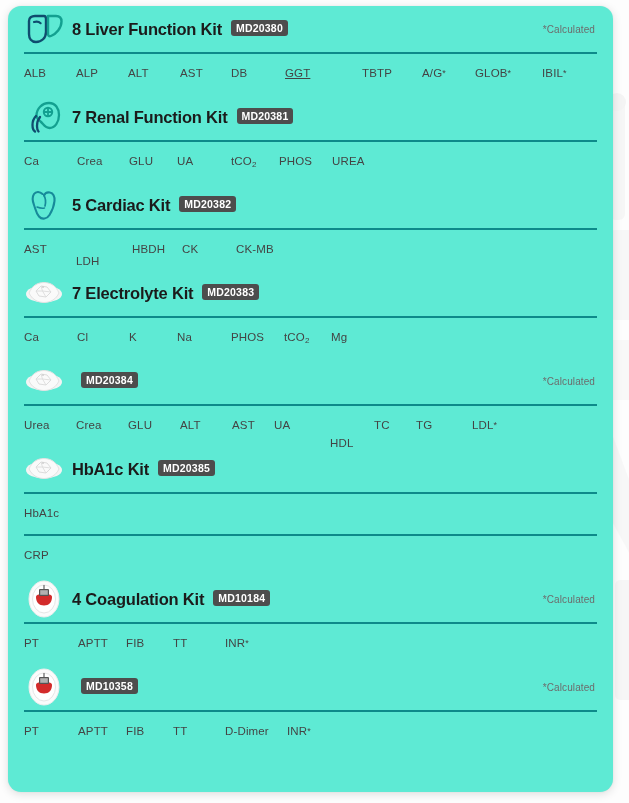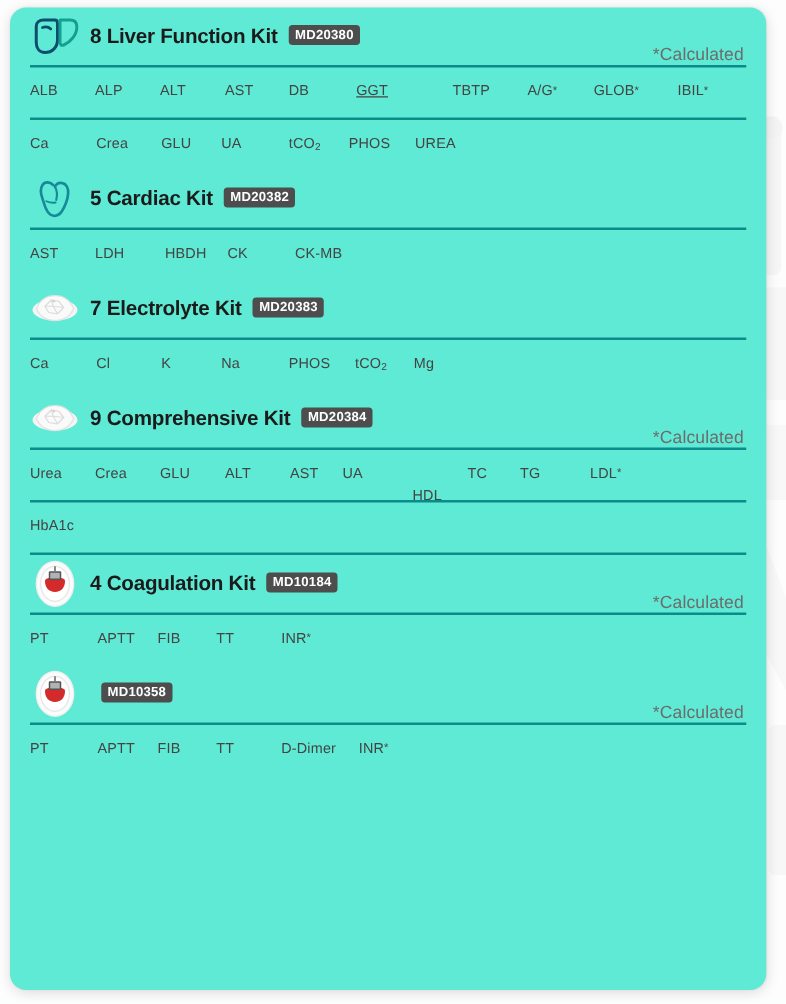--- a/index.html
+++ b/index.html
@@ -94,22 +94,22 @@
     border-radius: 3px;
     padding: 1.5px 5px 2px 5px;
     position: relative;
     top: -1px;
     white-space: nowrap;
   }
 
   .calc-note {
     position: absolute;
     right: 18px;
-    bottom: 1px;
-    font-size: 14px;
+    bottom: 17px;
+    font-size: 10px;
     color: #6c6c6c;
     letter-spacing: 0.1px;
     white-space: nowrap;
   }
 
   .rule {
     height: 2px;
     background: #0d8a8a;
     margin: 0 16px 0 16px;
   }
@@ -181,20 +181,34 @@
             <span class="analyte" style="width: 54px; flex: 0 0 54px;">DB</span>
             <span class="analyte" style="width: 51px; flex: 0 0 51px; text-decoration: underline;">GGT</span>
             <span class="analyte" style="width: 41px; flex: 0 0 41px; text-align: right;">TB</span>
             <span class="analyte" style="width: 45px; flex: 0 0 45px;">TP</span>
             <span class="analyte" style="width: 53px; flex: 0 0 53px;">A/G<sup>*</sup></span>
             <span class="analyte" style="width: 67px; flex: 0 0 67px;">GLOB<sup>*</sup></span>
             <span class="analyte">IBIL<sup>*</sup></span>
           </div>
         </div>
         <div class="kit">
+          <div class="kit-head">
+            <span class="kit-icon">
+              <svg width="34" height="32" viewBox="0 0 34 32" xmlns="http://www.w3.org/2000/svg">
+      <path d="M22 2 C28.5 2 32 7.5 32 14 C32 21 28 27 22.5 27 C18 27 16.5 23 13.5 20.5 C11 18.5 9.5 17.5 9.5 14.5 C9.5 8 15 2 22 2 Z" fill="none" stroke="#13a090" stroke-width="2.3" stroke-linejoin="round"></path>
+      <path d="M9 15 C7 17 5.5 20 5.5 24 C5.5 27 6.5 29.5 8 30.5" fill="none" stroke="#0f4c6e" stroke-width="2.3" stroke-linecap="round"></path>
+      <path d="M13 16 C11 18.5 10 21.5 10 25 C10 27.5 10.5 29.5 11.5 30.5" fill="none" stroke="#0f4c6e" stroke-width="2.3" stroke-linecap="round"></path>
+      <circle cx="21" cy="11" r="4.2" fill="none" stroke="#13a090" stroke-width="2"></circle>
+      <path d="M21 7.5 L21 15" stroke="#13a090" stroke-width="1.8" stroke-linecap="round"></path>
+      <path d="M17.5 11 L24.5 11" stroke="#13a090" stroke-width="1.8" stroke-linecap="round"></path>
+    </svg>
+            </span>
+            <span class="kit-title">7 Renal Function Kit</span>
+            <span class="kit-badge">MD20381</span>
+          </div>
           <div class="rule" style="background: rgb(13, 138, 138);"></div>
           <div class="analytes">
             <span class="analyte" style="width: 53px; flex: 0 0 53px;">Ca</span>
             <span class="analyte" style="width: 52px; flex: 0 0 52px;">Crea</span>
             <span class="analyte" style="width: 48px; flex: 0 0 48px;">GLU</span>
             <span class="analyte" style="width: 54px; flex: 0 0 54px;">UA</span>
             <span class="analyte" style="width: 48px; flex: 0 0 48px;">tCO<sub>2</sub></span>
             <span class="analyte" style="width: 53px; flex: 0 0 53px;">PHOS</span>
             <span class="analyte">UREA</span>
           </div>
@@ -207,21 +221,21 @@
       <path d="M15 6.5 C16.5 9 17 13 16 17" fill="none" stroke="#178a9a" stroke-width="1.7" stroke-linecap="round"></path>
       <path d="M8 18 C10.5 19 13 19.5 15.5 19" fill="none" stroke="#178a9a" stroke-width="1.5" stroke-linecap="round"></path>
     </svg>
             </span>
             <span class="kit-title">5 Cardiac Kit</span>
             <span class="kit-badge">MD20382</span>
           </div>
           <div class="rule" style="background: rgb(13, 138, 138);"></div>
           <div class="analytes">
             <span class="analyte" style="width: 52px; flex: 0 0 52px;">AST</span>
-            <span class="analyte" style="width: 56px; flex: 0 0 56px;">LDH</span>
+            <span class="analyte" style="width: 56px; flex: 0 0 56px; margin-top: 12px;">LDH</span>
             <span class="analyte" style="width: 50px; flex: 0 0 50px;">HBDH</span>
             <span class="analyte" style="width: 54px; flex: 0 0 54px;">CK</span>
             <span class="analyte">CK-MB</span>
           </div>
         </div>
         <div class="kit">
           <div class="kit-head">
             <span class="kit-icon">
               <svg width="40" height="26" viewBox="0 0 40 26" xmlns="http://www.w3.org/2000/svg">
       <ellipse cx="20" cy="14" rx="18" ry="8.5" fill="#f4f4f4"></ellipse>
@@ -251,46 +265,62 @@
             <span class="kit-icon">
               <svg width="40" height="26" viewBox="0 0 40 26" xmlns="http://www.w3.org/2000/svg">
       <ellipse cx="20" cy="14" rx="18" ry="8.5" fill="#f4f4f4"></ellipse>
       <path d="M5 13 C8 6 13 2.5 20 2.5 C27 2.5 32 6 35 13 C32 19 27 22.5 20 22.5 C13 22.5 8 19 5 13 Z" fill="#fafafa" stroke="#e2e2e2" stroke-width="1"></path>
       <path d="M12 11 L17 6 L23 7 L27 12 L22 17 L15 16 Z" fill="none" stroke="#dcdcdc" stroke-width="1"></path>
       <path d="M17 6 L18.5 11 L22 17" fill="none" stroke="#dcdcdc" stroke-width="0.9"></path>
       <path d="M12 11 L18.5 11 L27 12" fill="none" stroke="#dcdcdc" stroke-width="0.9"></path>
       <circle cx="19" cy="7" r="1" fill="#cfcfcf"></circle>
     </svg>
             </span>
-            <span class="kit-title">9 Comprehensive Kit</span>
             <span class="kit-badge">MD20384</span>
             <span class="calc-note">*Calculated</span>
           </div>
           <div class="rule" style="background: rgb(13, 138, 138);"></div>
           <div class="analytes">
             <span class="analyte" style="width: 52px; flex: 0 0 52px;">Urea</span>
             <span class="analyte" style="width: 52px; flex: 0 0 52px;">Crea</span>
             <span class="analyte" style="width: 52px; flex: 0 0 52px;">GLU</span>
             <span class="analyte" style="width: 52px; flex: 0 0 52px;">ALT</span>
             <span class="analyte" style="width: 42px; flex: 0 0 42px;">AST</span>
             <span class="analyte" style="width: 56px; flex: 0 0 56px;">UA</span>
             <span class="analyte" style="width: 44px; flex: 0 0 44px; margin-top: 18px;">HDL</span>
             <span class="analyte" style="width: 42px; flex: 0 0 42px;">TC</span>
             <span class="analyte" style="width: 56px; flex: 0 0 56px;">TG</span>
             <span class="analyte">LDL<sup>*</sup></span>
           </div>
         </div>
         <div class="kit">
+          <div class="kit-head">
+            <span class="kit-icon">
+              <svg width="40" height="26" viewBox="0 0 40 26" xmlns="http://www.w3.org/2000/svg">
+      <ellipse cx="20" cy="14" rx="18" ry="8.5" fill="#f4f4f4"></ellipse>
+      <path d="M5 13 C8 6 13 2.5 20 2.5 C27 2.5 32 6 35 13 C32 19 27 22.5 20 22.5 C13 22.5 8 19 5 13 Z" fill="#fafafa" stroke="#e2e2e2" stroke-width="1"></path>
+      <path d="M12 11 L17 6 L23 7 L27 12 L22 17 L15 16 Z" fill="none" stroke="#dcdcdc" stroke-width="1"></path>
+      <path d="M17 6 L18.5 11 L22 17" fill="none" stroke="#dcdcdc" stroke-width="0.9"></path>
+      <path d="M12 11 L18.5 11 L27 12" fill="none" stroke="#dcdcdc" stroke-width="0.9"></path>
+      <circle cx="19" cy="7" r="1" fill="#cfcfcf"></circle>
+    </svg>
+            </span>
+            <span class="kit-title">HbA1c Kit</span>
+            <span class="kit-badge">MD20385</span>
+          </div>
           <div class="rule" style="background: rgb(13, 138, 138);"></div>
           <div class="analytes">
             <span class="analyte">HbA1c</span>
           </div>
         </div>
         <div class="kit">
           <div class="rule" style="background: rgb(13, 138, 138);"></div>
+          <div class="analytes">
+            <span class="analyte">CRP</span>
+          </div>
         </div>
         <div class="kit">
           <div class="kit-head">
             <span class="kit-icon">
               <svg width="34" height="40" viewBox="0 0 34 40" xmlns="http://www.w3.org/2000/svg">
       <ellipse cx="17" cy="20" rx="15" ry="18" fill="#fbfbfb" stroke="#ededed" stroke-width="1"></ellipse>
       <ellipse cx="17" cy="20" rx="11.5" ry="14" fill="#ffffff" stroke="#e6e6e6" stroke-width="1"></ellipse>
       <path d="M9 18 C9 16 11 15 17 15 C23 15 25 16 25 18 C25 23 22 26.5 17 26.5 C12 26.5 9 23 9 18 Z" fill="#d32b2b"></path>
       <rect x="12" y="10" width="10" height="7" rx="1" fill="#555555"></rect>
       <rect x="13.2" y="11.2" width="7.6" height="4.6" fill="#ffffff" opacity="0.55"></rect>

